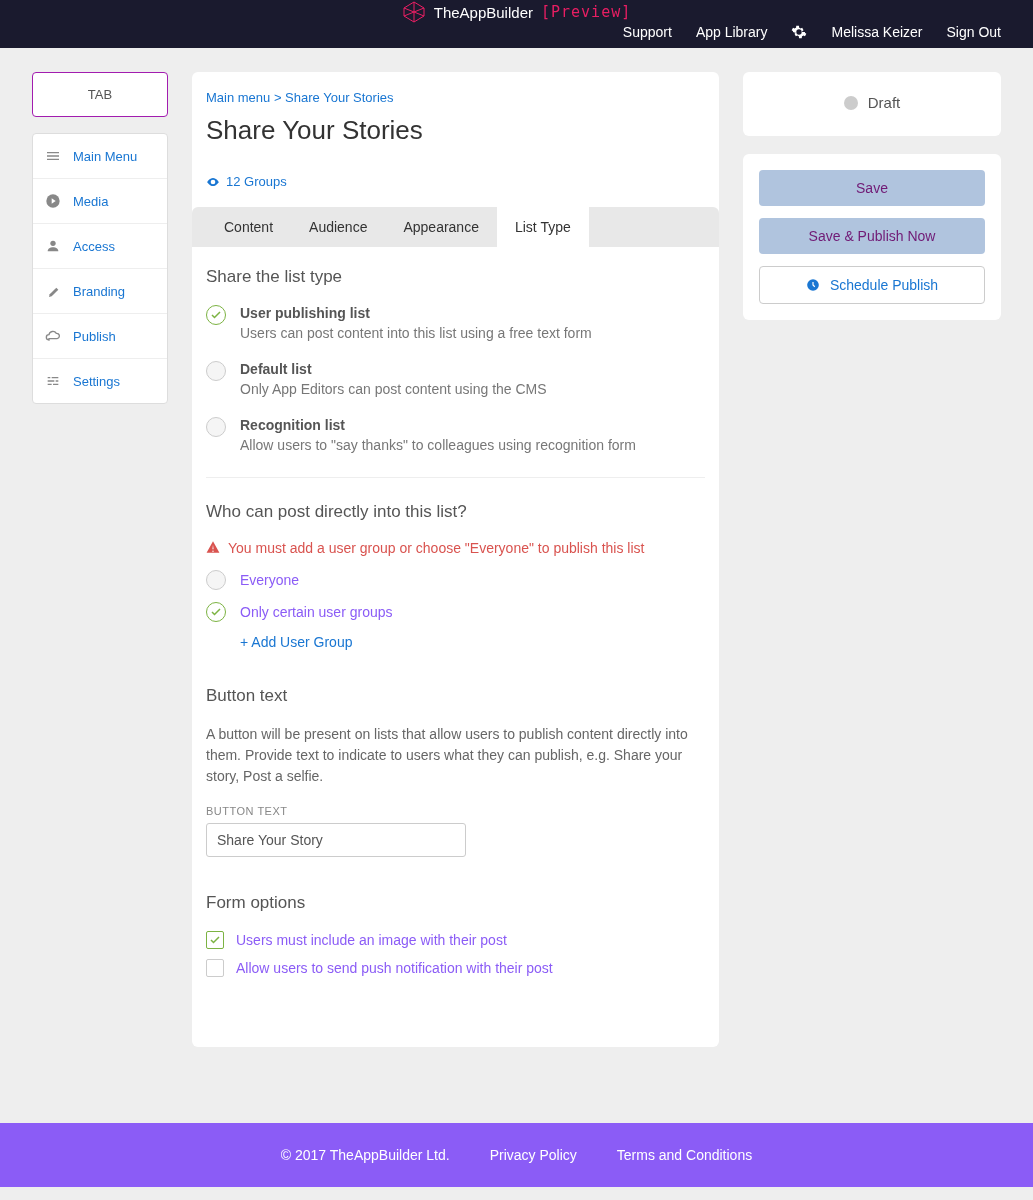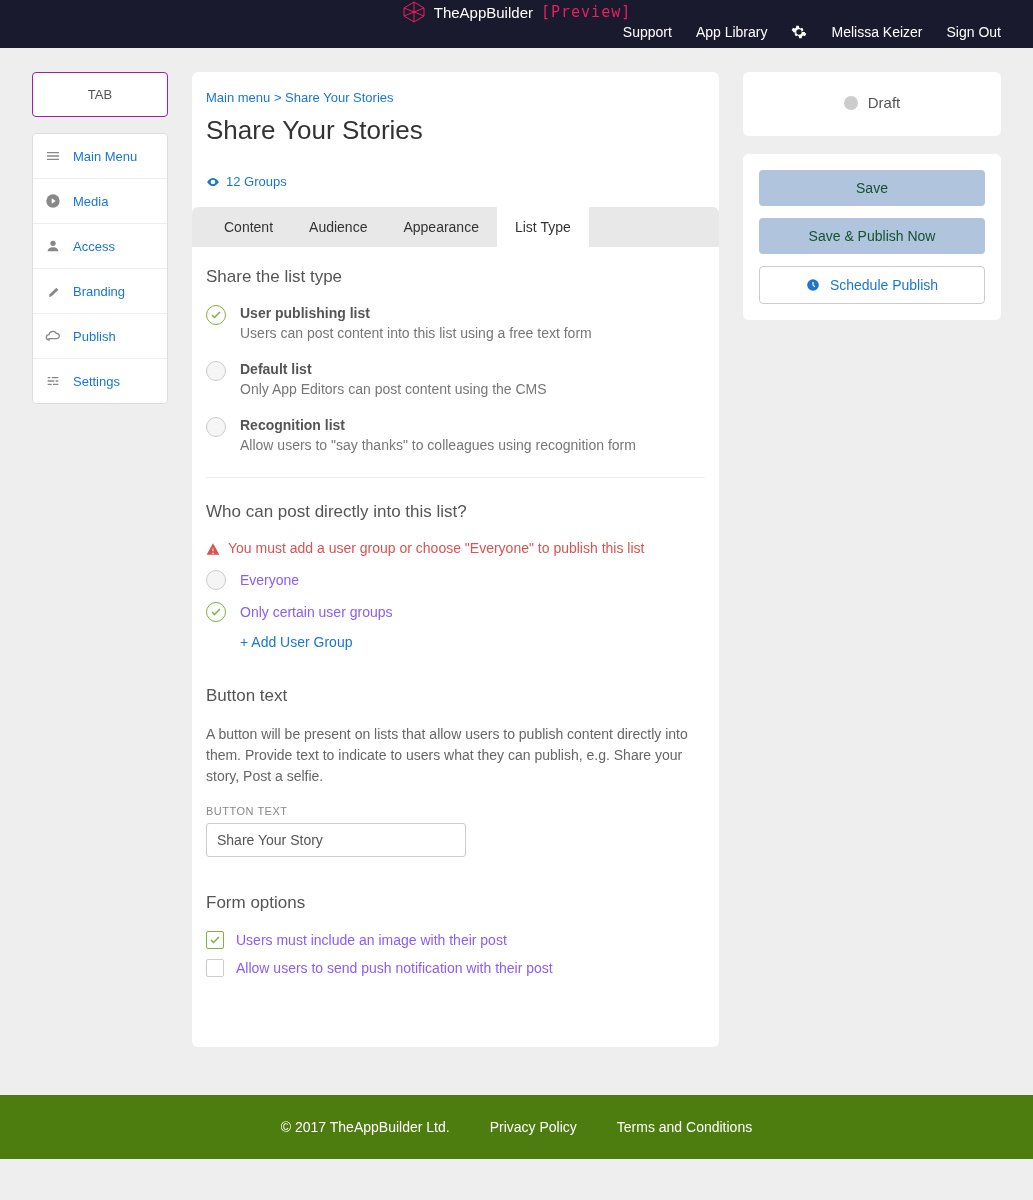--- a/index.html
+++ b/index.html
@@ -33,38 +33,38 @@
 .radio-row { display: flex; gap: 14px; margin-bottom: 20px; align-items: flex-start; }
 .radio-circle { width: 20px; height: 20px; border-radius: 50%; border: 1px solid #ccc; background: #f5f5f5; flex-shrink: 0; cursor: pointer; display: flex; align-items: center; justify-content: center; }
 .radio-circle.checked { border-color: #7cb342; background: #fff; }
 .check-svg { width: 12px; height: 12px; }
 .radio-content .radio-label { font-size: 14px; font-weight: 600; color: #555; }
 .radio-content .radio-desc { font-size: 14px; color: #777; margin-top: 4px; }
 .inline-row { display: flex; gap: 14px; margin-bottom: 12px; align-items: center; }
 .inline-label { font-size: 14px; color: #8b5cf6; text-align: right; }
 .add-link { font-size: 14px; color: #1976d2; margin-left: 34px; cursor: pointer; margin-top: 2px; }
 .divider { border: none; border-top: 1px solid #eee; margin: 24px 0; }
-.warning { display: flex; align-items: flex-end; gap: 8px; color: #d9534f; font-size: 14px; margin-bottom: 14px; }
+.warning { display: flex; align-items: flex-start; gap: 8px; color: #d9534f; font-size: 14px; margin-bottom: 14px; }
 .warn-icon { width: 14px; height: 14px; fill: #d9534f; }
 .field-label { font-size: 11px; letter-spacing: 0.5px; color: #888; margin-bottom: 6px; text-transform: uppercase; }
 .text-input { width: 260px; padding: 8px 10px; border: 1px solid #ccc; border-radius: 3px; font-size: 14px; color: #555; }
 .checkbox-row { display: flex; align-items: center; gap: 12px; margin-bottom: 10px; }
 .checkbox { width: 18px; height: 18px; border: 1px solid #ccc; border-radius: 2px; display: flex; align-items: center; justify-content: center; cursor: pointer; background: #fff; }
 .checkbox.checked { border-color: #7cb342; }
 .right-panel { width: 258px; display: flex; flex-direction: column; gap: 18px; }
 .status-box { background: #fff; border-radius: 6px; padding: 22px; text-align: center; }
 .status-inner { display: inline-flex; align-items: center; gap: 10px; }
 .status-dot { width: 14px; height: 14px; border-radius: 50%; background: #ccc; }
 .status-label { font-size: 15px; color: #555; }
 .actions-box { background: #fff; border-radius: 6px; padding: 16px; display: flex; flex-direction: column; gap: 12px; }
 .btn { padding: 10px; border-radius: 4px; border: none; font-size: 14px; cursor: pointer; text-align: center; }
-.btn-disabled { background: #b0c4de; color: #14532d; }
+.btn-disabled { background: #b0c4de; color: #701a75; }
 .btn-outline { background: #fff; border: 1px solid #ccc; color: #1976d2; display: flex; align-items: center; justify-content: center; gap: 10px; }
 .clock-icon { width: 14px; height: 14px; fill: #1976d2; }
-.footer { background: #4d7c0f; color: #fff; padding: 24px 11px; margin-top: 24px; }
+.footer { background: #8b5cf6; color: #fff; padding: 24px 11px; margin-top: 52px; }
 .footer-inner { display: flex; justify-content: center; gap: 40px; font-size: 14px; }
 .footer-inner span { cursor: pointer; }
 </style>
 </head>
 <body>
 
 <div class="header">
   <div class="logo-area">
     <svg class="logo-icon" viewBox="0 0 24 24">
         <g stroke="#e91e63" stroke-width="1" fill="none">

